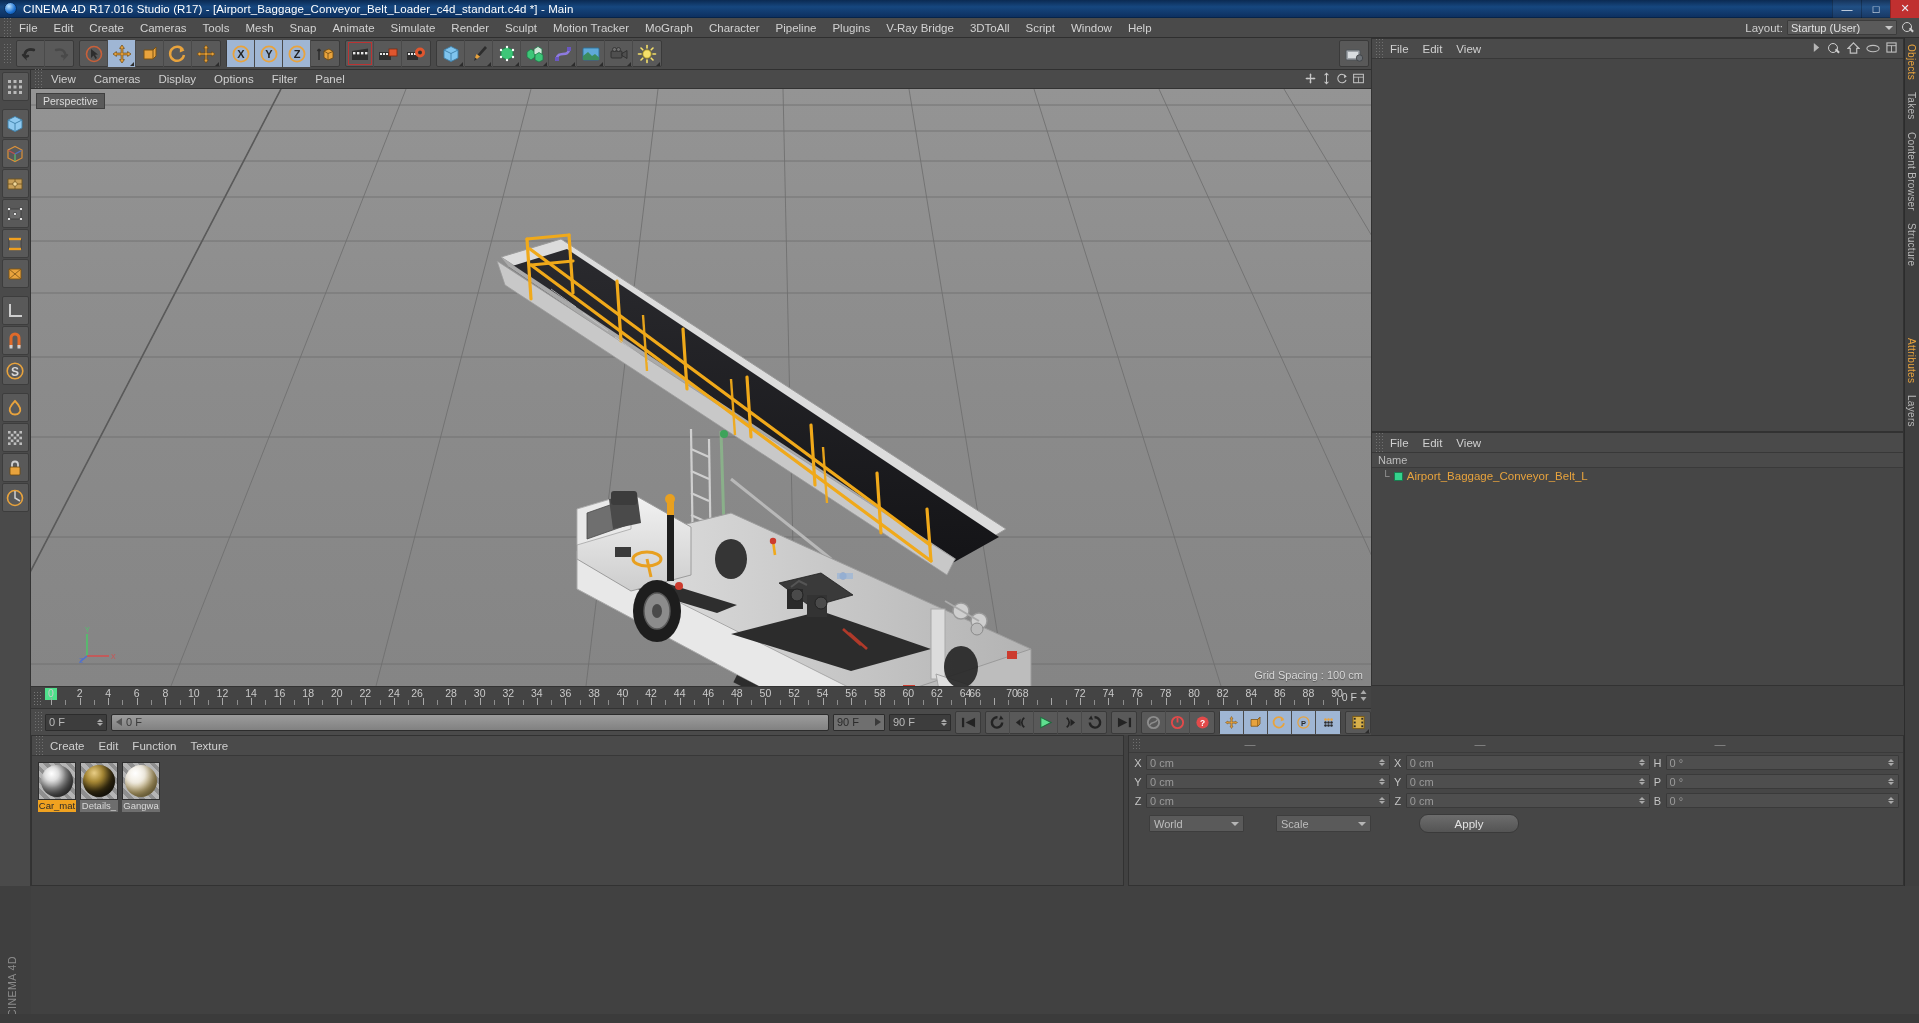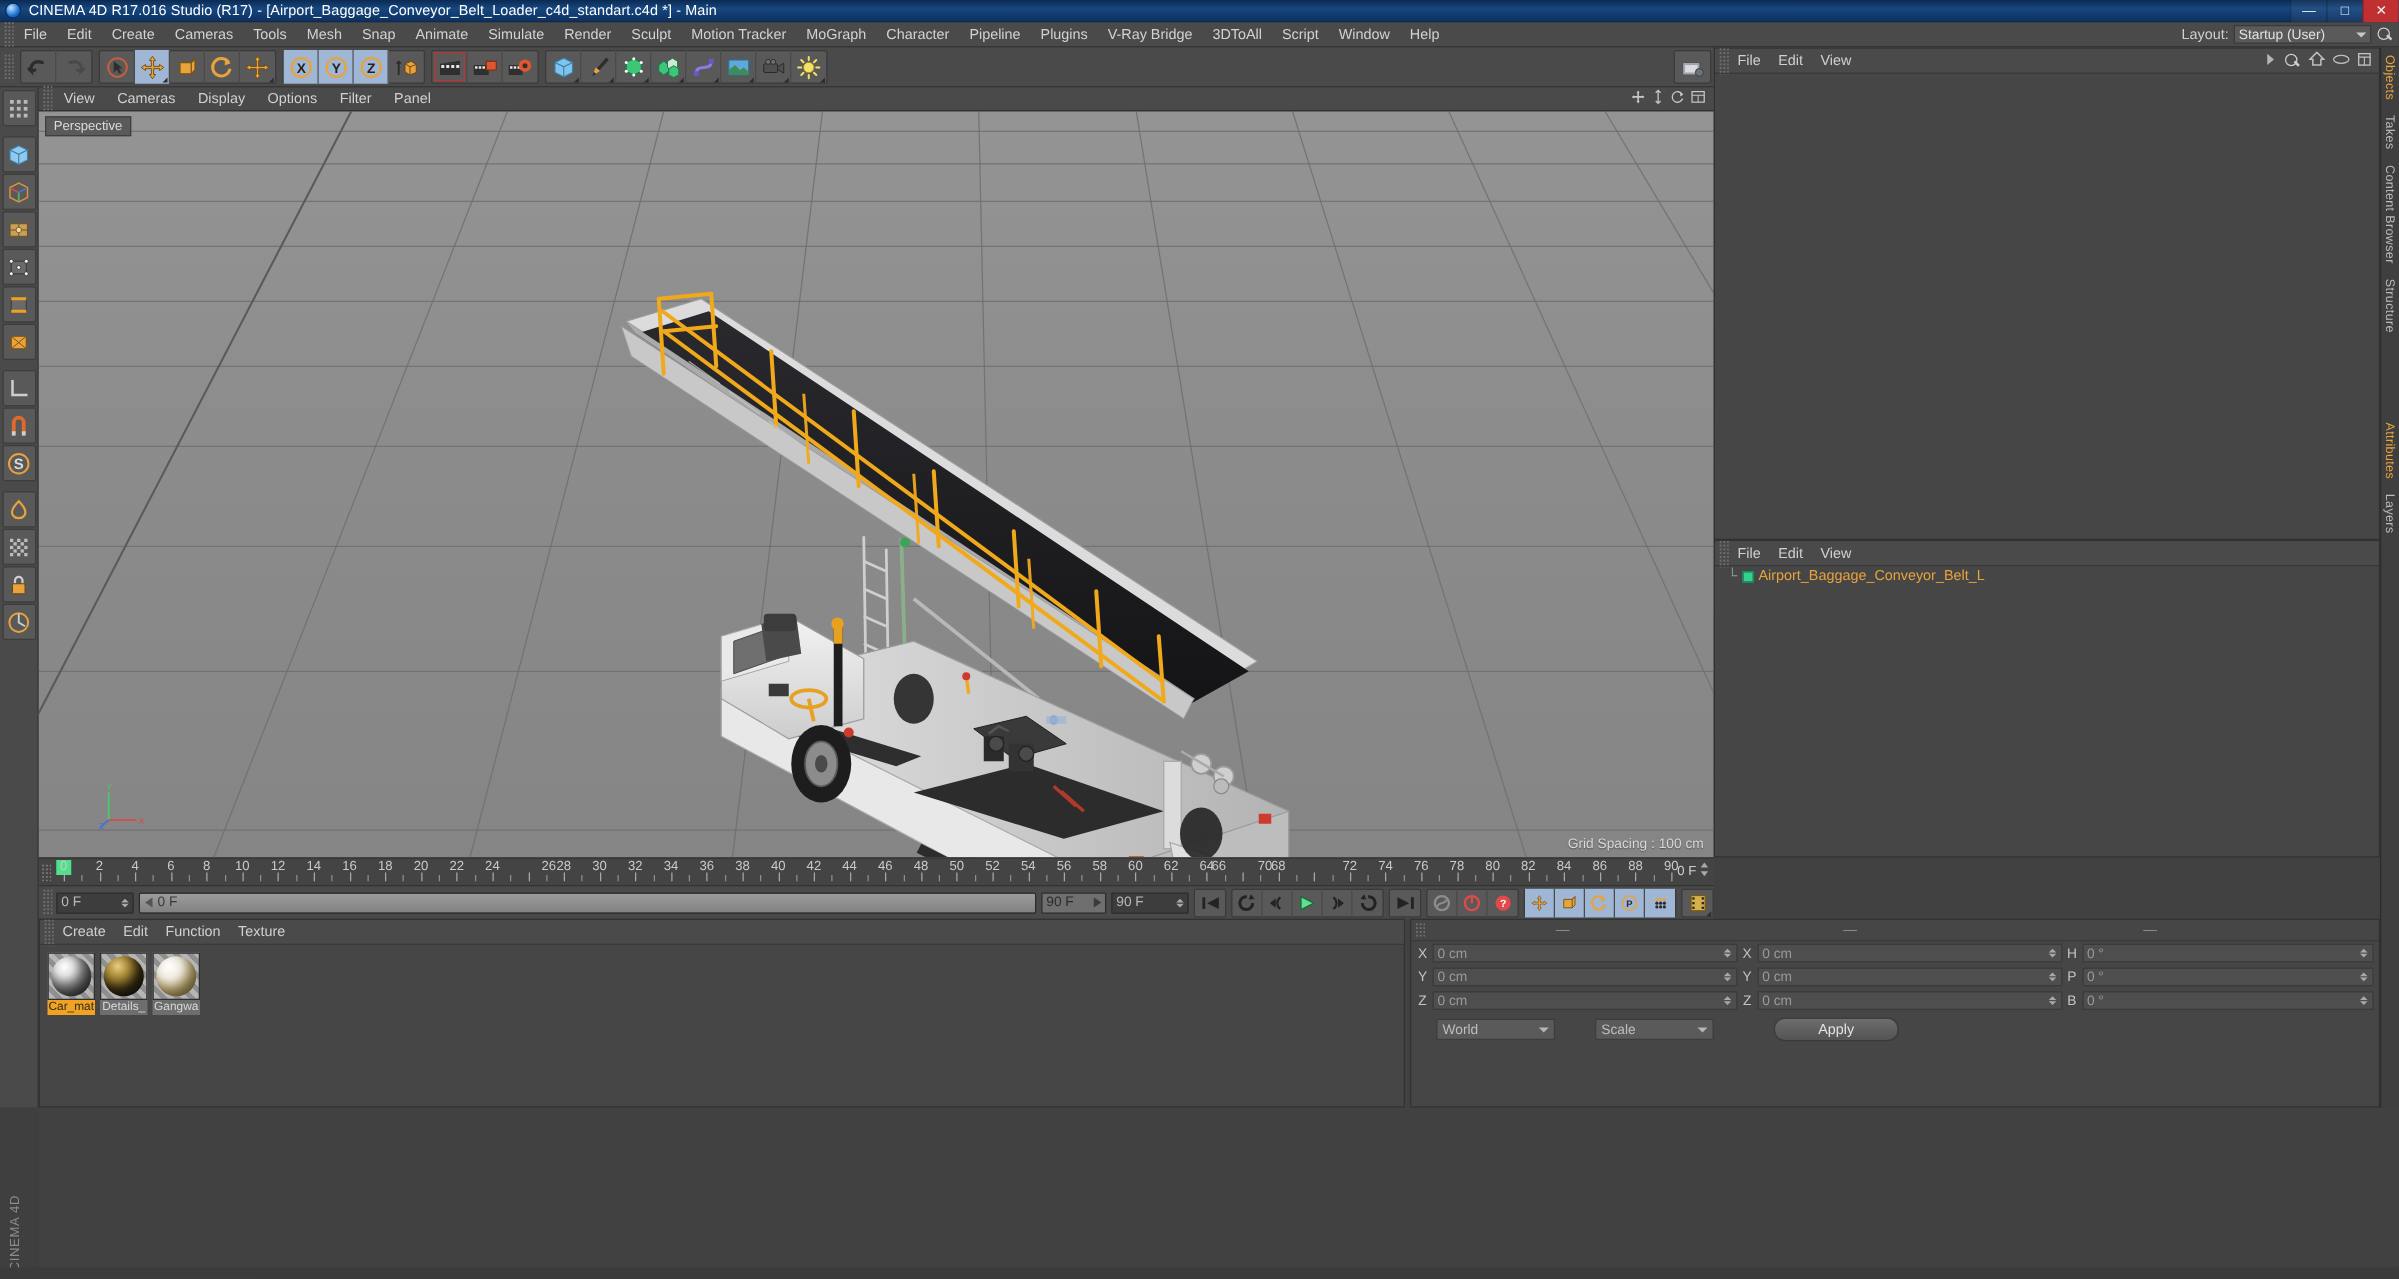--- a/index.html
+++ b/index.html
@@ -821,20 +821,21 @@
     </div>
   </div>
 
   <div class="attrmgr">
     <div class="panelbar">
       <div class="grip"></div>
       <div class="pm">File</div>
       <div class="pm">Edit</div>
       <div class="pm">View</div>
     </div>
+    <div class="namehdr">Name</div>
     <div class="obj-row" style="padding-left:10px">
       <span style="color:#9a9a9a;font-size:11px">└</span>
       <span class="obj-sq"></span>
       <span class="attr-item">Airport_Baggage_Conveyor_Belt_L</span>
     </div>
   </div>
 
   <div class="vtabs">
     <div class="vtab">Objects</div>
     <div class="vtab dim">Takes</div>
@@ -880,21 +881,21 @@
         <div class="tl-tick" style="left: 277.489px;"></div>
         <div class="tl-lab" style="left: 291.778px;">20</div>
         <div class="tl-tick maj" style="left: 291.778px;"></div>
         <div class="tl-tick" style="left: 306.067px;"></div>
         <div class="tl-lab" style="left: 320.356px;">22</div>
         <div class="tl-tick maj" style="left: 320.356px;"></div>
         <div class="tl-tick" style="left: 334.644px;"></div>
         <div class="tl-lab" style="left: 348.933px;">24</div>
         <div class="tl-tick maj" style="left: 348.933px;"></div>
         <div class="tl-tick" style="left: 363.222px;"></div>
-        <div class="tl-lab" style="left: 394px;">26</div>
+        <div class="tl-lab" style="left: 372px;">26</div>
         <div class="tl-tick maj" style="left: 377.511px;"></div>
         <div class="tl-tick" style="left: 391.8px;"></div>
         <div class="tl-lab" style="left: 406.089px;">28</div>
         <div class="tl-tick maj" style="left: 406.089px;"></div>
         <div class="tl-tick" style="left: 420.378px;"></div>
         <div class="tl-lab" style="left: 434.667px;">30</div>
         <div class="tl-tick maj" style="left: 434.667px;"></div>
         <div class="tl-tick" style="left: 448.956px;"></div>
         <div class="tl-lab" style="left: 463.244px;">32</div>
         <div class="tl-tick maj" style="left: 463.244px;"></div>

